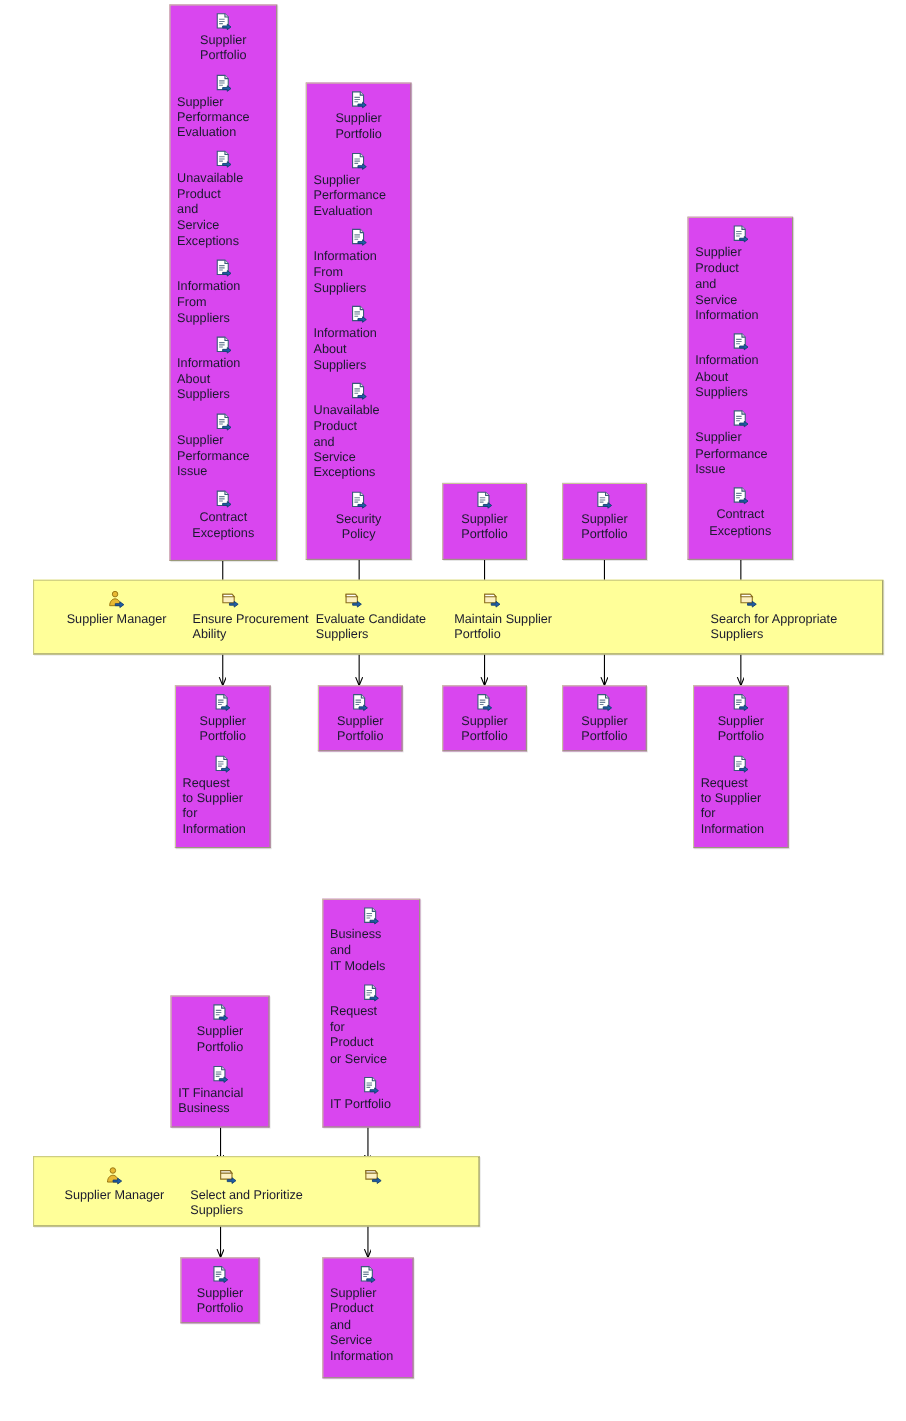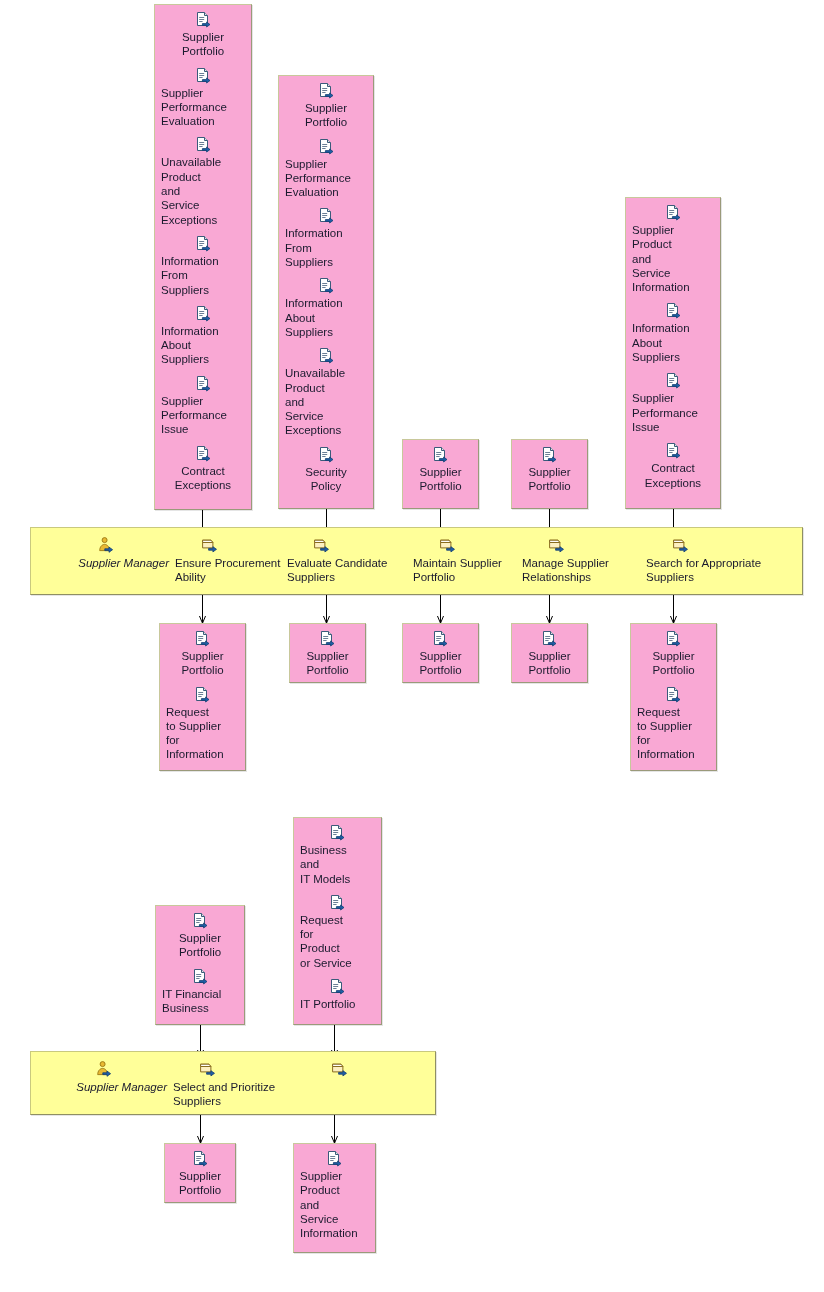--- a/index.html
+++ b/index.html
@@ -23,21 +23,21 @@
   }
 
   
   .node {
     position: absolute;
     box-sizing: border-box;
   }
 
   
   .artifact-box {
-    background: #f9a8d4;
+    background: #d946ef;
     border: 1px solid #c8c89b;
     border-right-color: #9a9a7a;
     border-bottom-color: #9a9a7a;
     box-shadow: 1px 1px 0 rgba(0,0,0,0.10);
     padding: 6px 4px 8px 4px;
     display: flex;
     flex-direction: column;
     align-items: stretch;
   }
 
@@ -82,21 +82,21 @@
   .lane-item {
     position: absolute;
     box-sizing: border-box;
   }
   .lane-item .item-icon { height: 18px; }
   .lane-item .item-label {
     font-size: 11.5px;
     line-height: 14.3px;
     white-space: pre-line;
   }
-  .role-item .item-label { text-align: right; font-style: italic; }
+  .role-item .item-label { text-align: center; }
 
   
   #wires {
     position: absolute;
     left: 0; top: 0;
     width: 824px; height: 1292px;
     pointer-events: none;
   }
 </style>
 </head>
@@ -511,31 +511,20 @@
         <svg width="18" height="18" viewBox="0 0 18 18" xmlns="http://www.w3.org/2000/svg">
           <path d="M1.6 4.2 h8.4 l1.9 2.3 v5.4 h-10.3 z" fill="#fdf0c0" stroke="#8a6d1f" stroke-width="1"></path>
           <path d="M1.6 4.2 h8.4 l1.9 2.3 h-10.3 z" fill="#ffffff" stroke="#8a6d1f" stroke-width="1"></path>
           <path d="M7.6 12.4 h4.3 v-1.7 l3.6 2.6 l-3.6 2.6 v-1.7 h-4.3 z" fill="#1f5ea8" stroke="#123d70" stroke-width="0.8"></path>
         </svg>
       </span>
       <span class="item-label">Maintain Supplier
 Portfolio</span>
     </div>
 
-    <div class="lane-item" style="left:489px; top:8px; width:118px;">
-      <span class="item-icon" style="text-align:left; padding-left:28px;">
-        <svg width="18" height="18" viewBox="0 0 18 18" xmlns="http://www.w3.org/2000/svg">
-          <path d="M1.6 4.2 h8.4 l1.9 2.3 v5.4 h-10.3 z" fill="#fdf0c0" stroke="#8a6d1f" stroke-width="1"></path>
-          <path d="M1.6 4.2 h8.4 l1.9 2.3 h-10.3 z" fill="#ffffff" stroke="#8a6d1f" stroke-width="1"></path>
-          <path d="M7.6 12.4 h4.3 v-1.7 l3.6 2.6 l-3.6 2.6 v-1.7 h-4.3 z" fill="#1f5ea8" stroke="#123d70" stroke-width="0.8"></path>
-        </svg>
-      </span>
-      <span class="item-label">Manage Supplier
-Relationships</span>
-    </div>
 
     <div class="lane-item" style="left:613px; top:8px; width:150px;">
       <span class="item-icon" style="text-align:left; padding-left:28px;">
         <svg width="18" height="18" viewBox="0 0 18 18" xmlns="http://www.w3.org/2000/svg">
           <path d="M1.6 4.2 h8.4 l1.9 2.3 v5.4 h-10.3 z" fill="#fdf0c0" stroke="#8a6d1f" stroke-width="1"></path>
           <path d="M1.6 4.2 h8.4 l1.9 2.3 h-10.3 z" fill="#ffffff" stroke="#8a6d1f" stroke-width="1"></path>
           <path d="M7.6 12.4 h4.3 v-1.7 l3.6 2.6 l-3.6 2.6 v-1.7 h-4.3 z" fill="#1f5ea8" stroke="#123d70" stroke-width="0.8"></path>
         </svg>
       </span>
       <span class="item-label">Search for Appropriate

